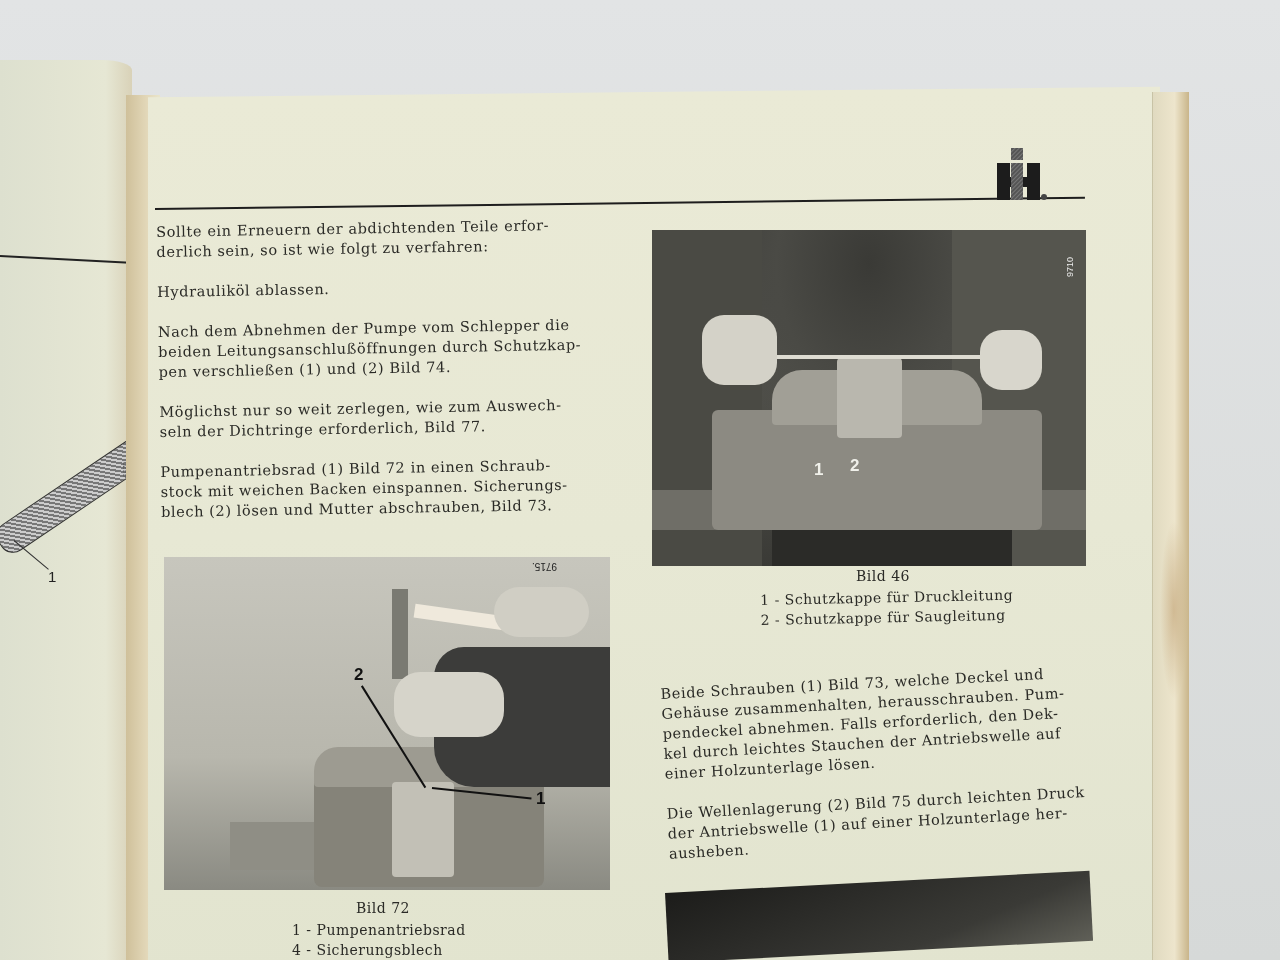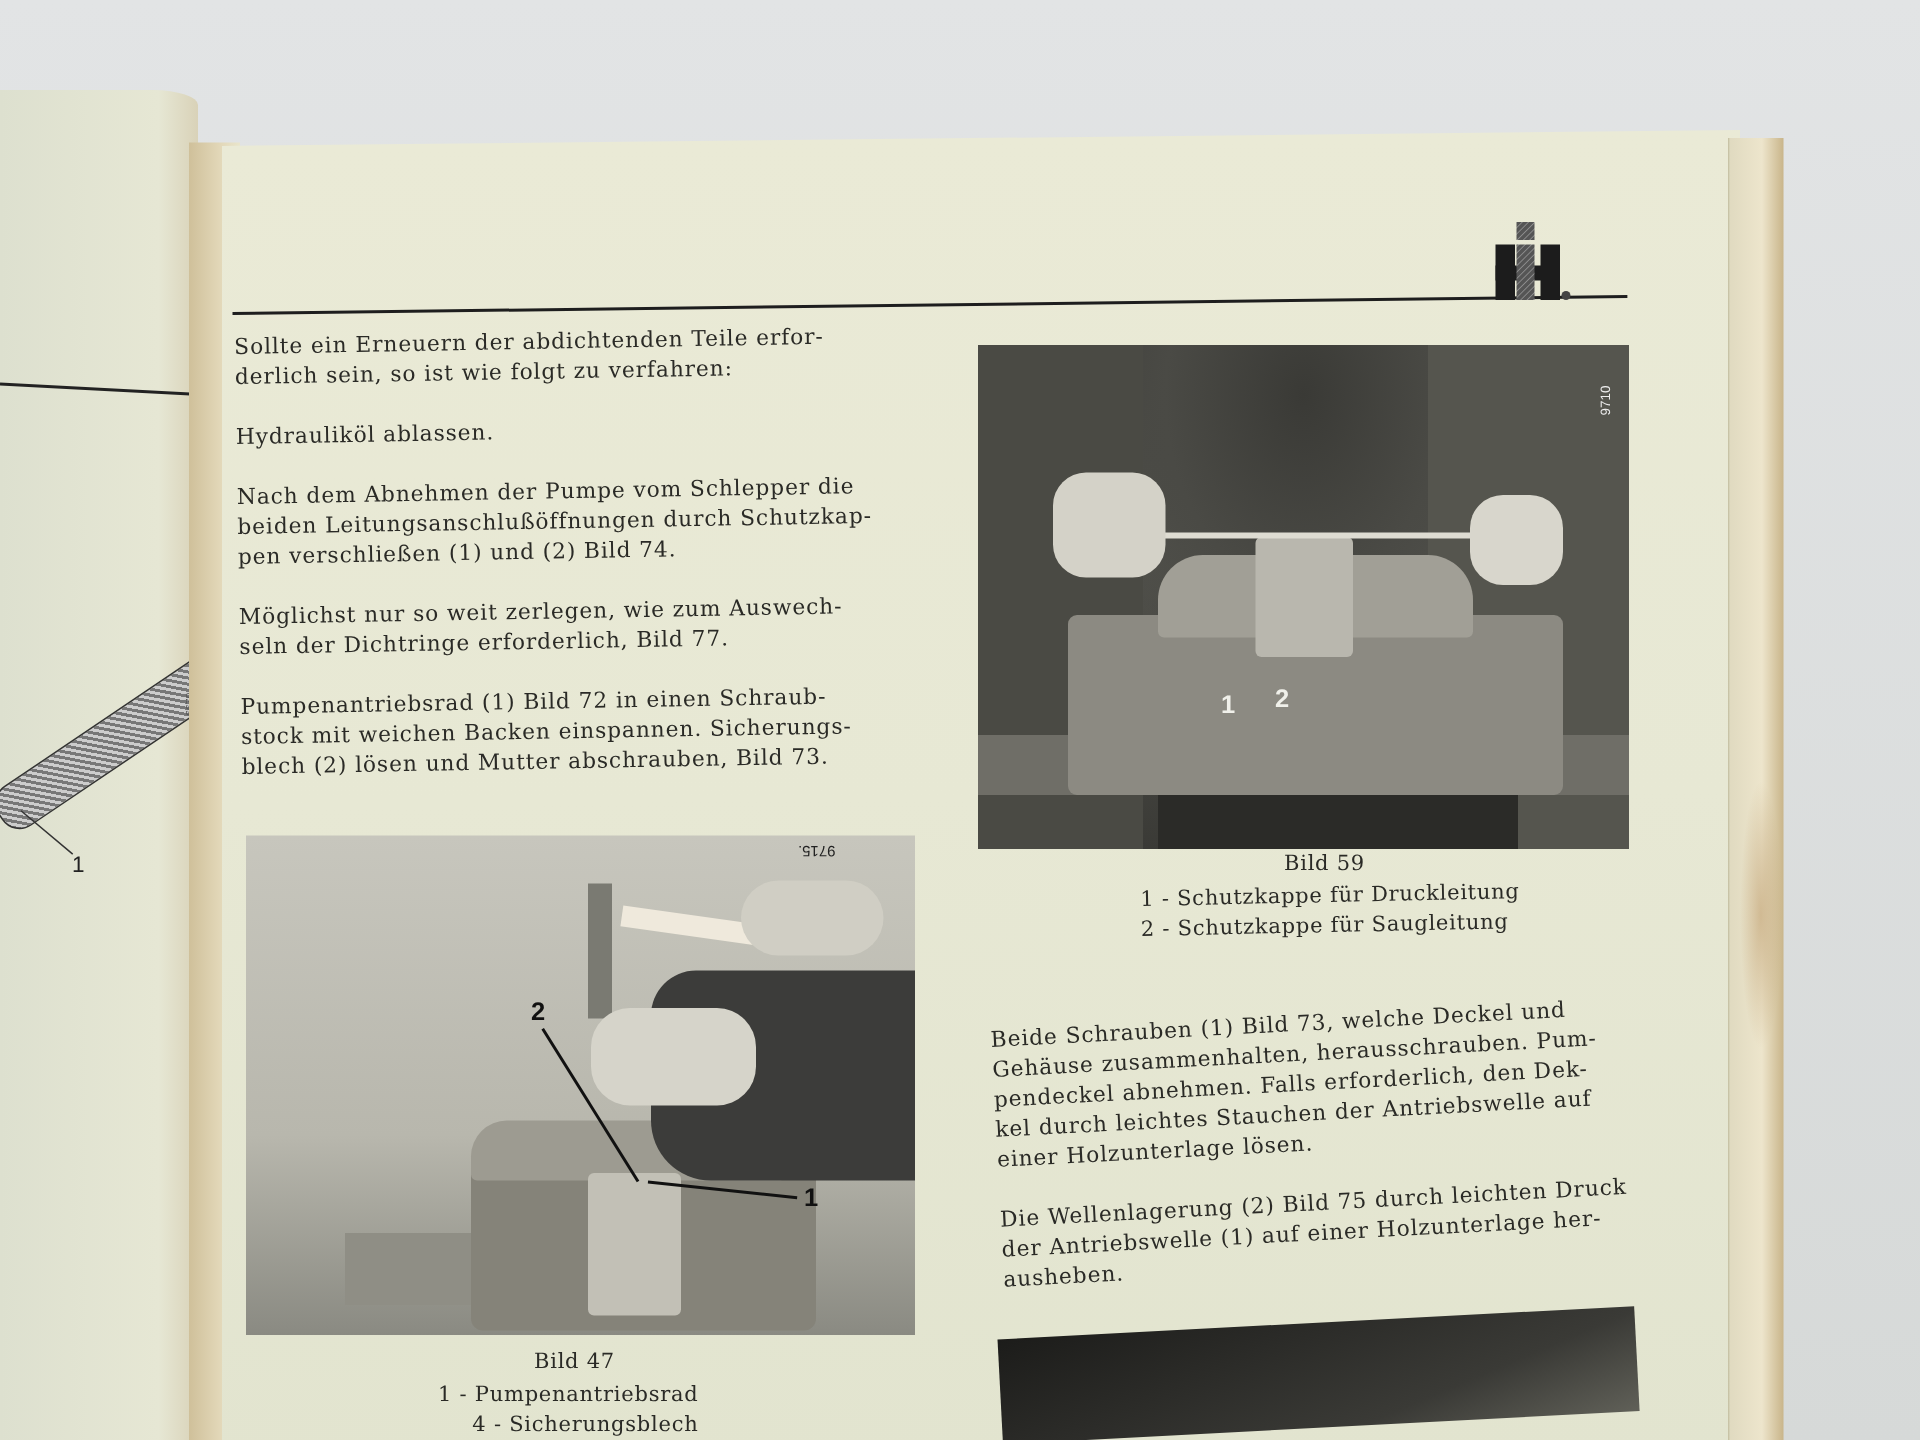--- a/index.html
+++ b/index.html
@@ -112,21 +112,21 @@
     .p72-num { position:absolute; color:#111; font: bold 17px "Liberation Sans", sans-serif; }
     .p72-code { position:absolute; left:368px; top:4px; font: 10px "Liberation Sans", sans-serif; color:#222; transform: rotate(180deg); }
     .p72-leader { position:absolute; height:1.5px; background:#111; transform-origin: left center; }
 
     .caption { position: absolute; color: #2a2a26; font-size: 14px; line-height: 20px; letter-spacing: 0.5px; }
     .caption-title { text-align: center; }
     .legend-line { white-space: nowrap; }
     .cap-74-title { left: 856px; top: 566px; }
     .cap-74-legend { left: 760px; top: 590px; transform: rotate(-1.2deg); transform-origin: left top; }
     .cap-72-title { left: 356px; top: 898px; }
-    .cap-72-legend { left: 292px; top: 920px; text-align: right; }
+    .cap-72-legend { left: 292px; top: 920px; }
   </style>
 </head>
 <body>
 
 <div class="backdrop"></div>
 
 <div class="left-page">
   <div class="left-rule"></div>
 </div>
 <div class="filter-drawing"></div>
@@ -182,21 +182,21 @@
   <div class="p74-vise-jaw"></div>
   <div class="p74-pump"></div>
   <div class="p74-bar"></div>
   <div class="p74-hand-l"></div>
   <div class="p74-hand-r"></div>
   <span class="p74-num" style="left:162px; top:230px;">1</span>
   <span class="p74-num" style="left:198px; top:226px;">2</span>
   <span class="p74-code">9710</span>
 </div>
 
-<div class="caption caption-title cap-74-title">Bild 59</div>
+<div class="caption caption-title cap-74-title">Bild 46</div>
 <div class="caption cap-74-legend">
   <div class="legend-line">1 - Schutzkappe für Druckleitung</div>
   <div class="legend-line">2 - Schutzkappe für Saugleitung</div>
 </div>
 
 <div class="photo photo-72">
   <div class="p72-rail"></div>
   <div class="p72-vise"></div>
   <div class="p72-jaw"></div>
   <div class="p72-pump"></div>
@@ -205,21 +205,21 @@
   <div class="p72-hand-top"></div>
   <div class="p72-hammer-head"></div>
   <div class="p72-hand"></div>
   <div class="p72-leader" style="left:198px; top:128px; width:120px; transform: rotate(58deg);"></div>
   <div class="p72-leader" style="left:268px; top:230px; width:100px; transform: rotate(6deg);"></div>
   <span class="p72-num" style="left:190px; top:108px;">2</span>
   <span class="p72-num" style="left:372px; top:232px;">1</span>
   <span class="p72-code">9715.</span>
 </div>
 
-<div class="caption caption-title cap-72-title">Bild 47</div>
+<div class="caption caption-title cap-72-title">Bild 72</div>
 <div class="caption cap-72-legend">
   <div class="legend-line">1 - Pumpenantriebsrad</div>
   <div class="legend-line">4 - Sicherungsblech</div>
 </div>
 
 <div class="text-col col-right">
   <p class="para">Beide Schrauben (1) Bild 73, welche Deckel und
 Gehäuse zusammenhalten, herausschrauben. Pum-
 pendeckel abnehmen. Falls erforderlich, den Dek-
 kel durch leichtes Stauchen der Antriebswelle auf

